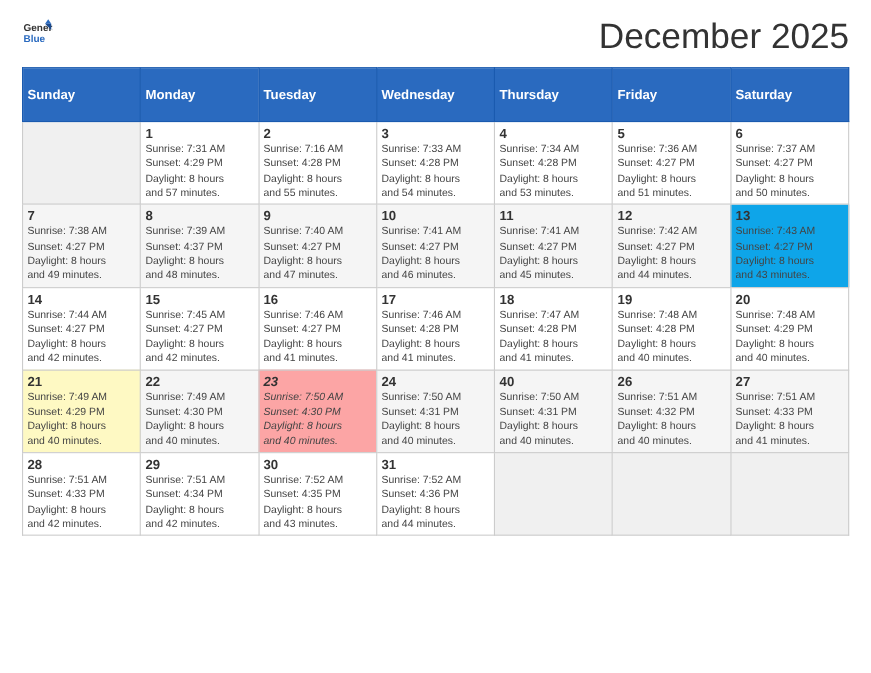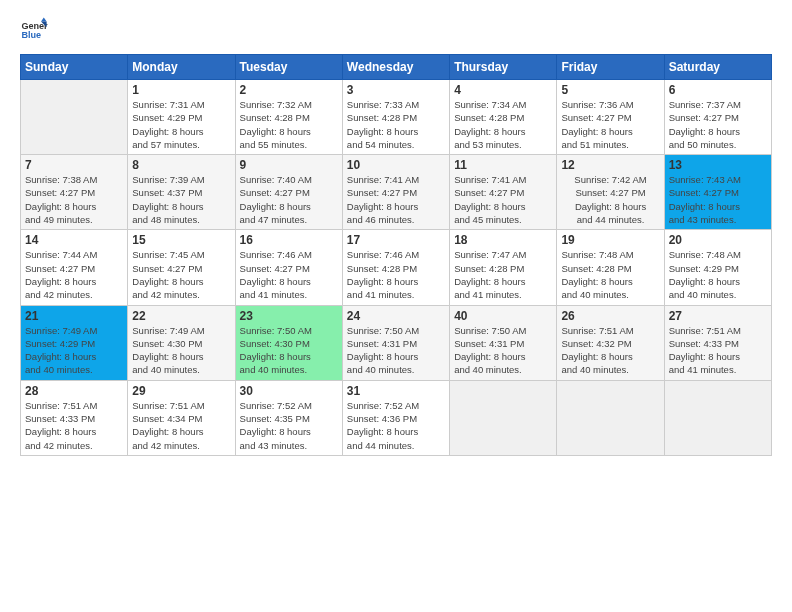--- a/index.html
+++ b/index.html
@@ -47,21 +47,21 @@
     .calendar {
       width: 100%;
       border-collapse: collapse;
       border: 1px solid #ccc;
     }
     .calendar th {
       background: #2a6abf;
       color: #fff;
       font-size: 12px;
       font-weight: bold;
-      padding: 5px 4px;
+      padding: 17px 4px;
       text-align: left;
       border: 1px solid #1a5aaf;
     }
     .calendar td {
       border: 1px solid #ccc;
       vertical-align: top;
       padding: 3px 4px;
       width: 107px;
       min-height: 70px;
       background: #fff;
@@ -91,20 +91,21 @@
   <div class="header">
     <div class="logo">
       <svg class="logo-icon" viewBox="0 0 40 40">
         <text x="2" y="18" font-size="13" font-weight="bold" fill="#333">General</text>
         <text x="2" y="32" font-size="13" font-weight="bold" fill="#2a6abf">Blue</text>
         <polygon points="30,8 38,8 34,2" fill="#2a6abf"></polygon>
         <polygon points="30,8 38,8 38,16" fill="#1a4a8f"></polygon>
       </svg>
     </div>
     <div class="title-block">
+      <div class="month-title">December 2025</div>
     </div>
   </div>
 
   <table class="calendar">
     <thead>
       <tr>
         <th>Sunday</th>
         <th>Monday</th>
         <th>Tuesday</th>
         <th>Wednesday</th>
@@ -118,21 +119,21 @@
           <td class="empty" style="background: rgb(240, 240, 240);"></td>
           <td>
             <span class="day-num">1</span>
             <div class="day-info" style="white-space: pre-line;">Sunrise: 7:31 AM
 Sunset: 4:29 PM
 Daylight: 8 hours
 and 57 minutes.</div>
           </td>
           <td>
             <span class="day-num">2</span>
-            <div class="day-info" style="white-space: pre-line;">Sunrise: 7:32 AM
+            <div class="day-info" style="white-space: pre-line;">Sunrise: 7:16 AM
 Sunset: 4:28 PM
 Daylight: 8 hours
 and 55 minutes.</div>
           </td>
           <td>
             <span class="day-num">3</span>
             <div class="day-info" style="white-space: pre-line;">Sunrise: 7:33 AM
 Sunset: 4:28 PM
 Daylight: 8 hours
 and 54 minutes.</div>
@@ -190,21 +191,21 @@
           </td>
           <td style="background: rgb(245, 245, 245);">
             <span class="day-num">11</span>
             <div class="day-info" style="white-space: pre-line;">Sunrise: 7:41 AM
 Sunset: 4:27 PM
 Daylight: 8 hours
 and 45 minutes.</div>
           </td>
           <td style="background: rgb(245, 245, 245);">
             <span class="day-num">12</span>
-            <div class="day-info" style="white-space: pre-line; text-align: center;">Sunrise: 7:42 AM
+            <div class="day-info" style="white-space: pre-line;">Sunrise: 7:42 AM
 Sunset: 4:27 PM
 Daylight: 8 hours
 and 44 minutes.</div>
           </td>
           <td style="background: #0ea5e9;">
             <span class="day-num">13</span>
             <div class="day-info" style="white-space: pre-line;">Sunrise: 7:43 AM
 Sunset: 4:27 PM
 Daylight: 8 hours
 and 43 minutes.</div>
@@ -255,35 +256,35 @@
           </td>
           <td>
             <span class="day-num">20</span>
             <div class="day-info" style="white-space: pre-line;">Sunrise: 7:48 AM
 Sunset: 4:29 PM
 Daylight: 8 hours
 and 40 minutes.</div>
           </td>
         </tr>
         <tr style="background: rgb(245, 245, 245);">
-          <td style="background: #0ea5e9;">
+          <td style="background: #fef9c3;">
             <span class="day-num">21</span>
             <div class="day-info" style="white-space: pre-line;">Sunrise: 7:49 AM
 Sunset: 4:29 PM
 Daylight: 8 hours
 and 40 minutes.</div>
           </td>
           <td style="background: rgb(245, 245, 245);">
             <span class="day-num">22</span>
             <div class="day-info" style="white-space: pre-line;">Sunrise: 7:49 AM
 Sunset: 4:30 PM
 Daylight: 8 hours
 and 40 minutes.</div>
           </td>
-          <td style="background: #86efac;">
+          <td style="background: #fca5a5; font-style: italic;">
             <span class="day-num">23</span>
             <div class="day-info" style="white-space: pre-line;">Sunrise: 7:50 AM
 Sunset: 4:30 PM
 Daylight: 8 hours
 and 40 minutes.</div>
           </td>
           <td style="background: rgb(245, 245, 245);">
             <span class="day-num">24</span>
             <div class="day-info" style="white-space: pre-line;">Sunrise: 7:50 AM
 Sunset: 4:31 PM

